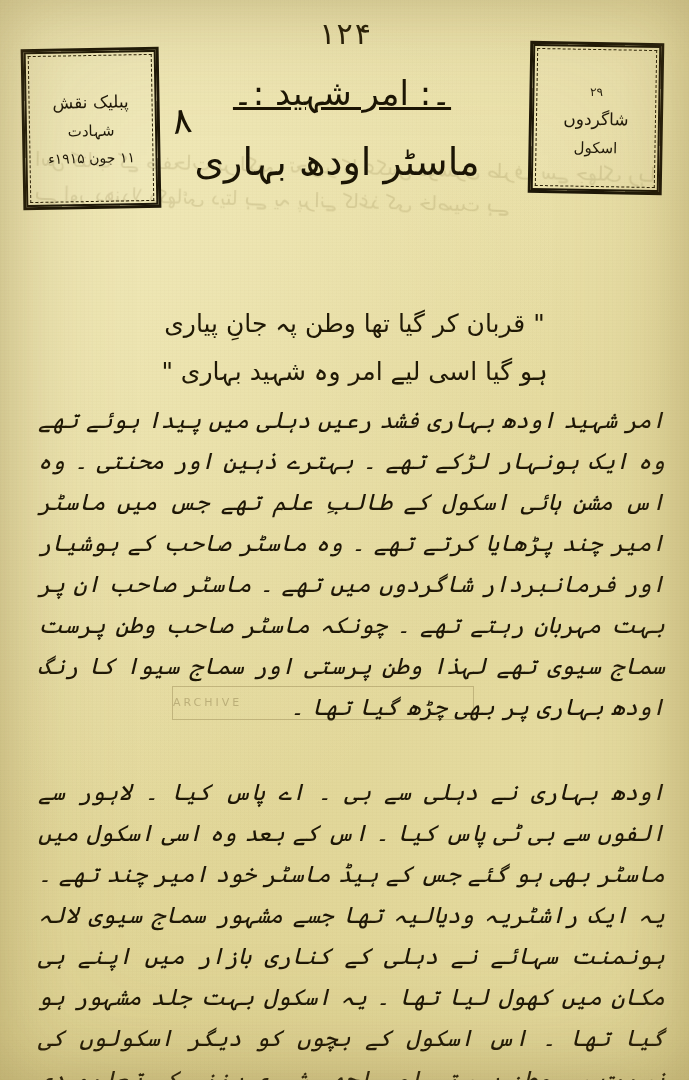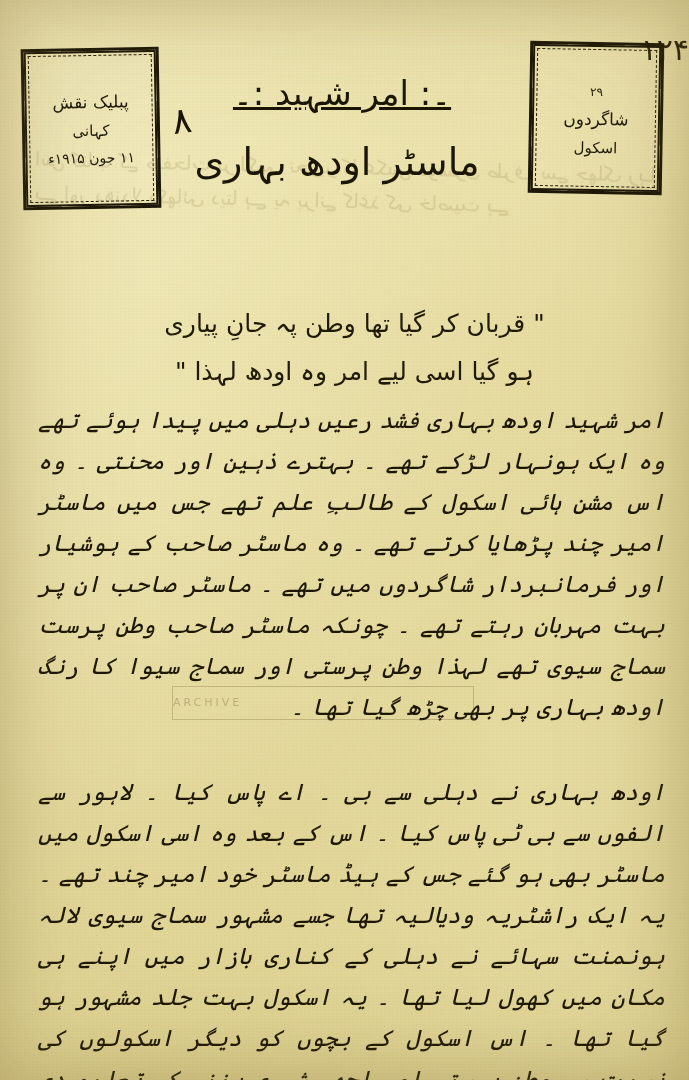--- a/index.html
+++ b/index.html
@@ -59,27 +59,27 @@
   }
 
   
   .header {
     position: absolute;
     left: 0; right: 0; top: 0;
     height: 235px;
   }
   .page-number {
     position: absolute;
-    top: 32px;
+    top: 16px;
     left: 0; right: 0;
-    text-align: right;
+    text-align: center;
     font-size: 30px;
     color: #241c08;
     direction: rtl;
-    font-family: Liberation Sans, sans-serif;
+    font-family: Liberation Mono, monospace;
     letter-spacing: 1px;
   }
   .stamp {
     position: absolute;
     border: 3px solid #1d1708;
     box-shadow: 0 0 0 2px #1d1708 inset;
     background: rgba(255,255,255,.05);
   }
   .stamp .inner {
     border: 1px dashed #2a2109;
@@ -211,21 +211,21 @@
 
   <div class="bleed">اس کتاب کے صفحات پر لکھی تحریر کا عکس دوسری طرف سے جھلک رہا ہے اور دھندلا دکھائی دیتا ہے یہ پرانے کاغذ کی خاصیت ہے</div>
 
   <div class="header">
 
     <div class="page-number">۱۲۴</div>
 
     <div class="stamp stamp-left">
       <div class="inner">
         <div class="l1">پبلیک نقش</div>
-        <div class="l2">کہانی</div>
+        <div class="l2">شہادت</div>
         <div class="l3">۱۱ جون ۱۹۱۵ء</div>
       </div>
     </div>
 
     <div class="stamp stamp-right">
       <div class="inner">
         <div class="l0">۲۹</div>
         <div class="l1">شاگردوں</div>
         <div class="l2">اسکول</div>
       </div>
@@ -234,21 +234,21 @@
     <div class="item-number">۸</div>
 
     <div class="title-block">
       <div class="title-main">۔:  امر شہید  :۔</div>
       <div class="title-sub">ماسٹر اودھ بہاری</div>
     </div>
   </div>
 
   <div class="verse">
     <div>" قربان کر گیا تھا وطن پہ جانِ پیاری</div>
-    <div>ہو گیا اسی لیے امر وہ اودھ لہذا "</div>
+    <div>ہو گیا اسی لیے امر وہ شہید بہاری "</div>
   </div>
 
   <div class="body">
     <p class="para p1">امر شہید اودھ بہاری فشد رعیں دہلی میں پیدا ہوئے تھے وہ ایک ہونہار لڑکے تھے ۔ بہترے ذہین اور محنتی ۔ وہ اس مشن ہائی اسکول کے طالبِ علم تھے جس میں ماسٹر امیر چند پڑھایا کرتے تھے ۔ وہ ماسٹر صاحب کے ہوشیار اور فرمانبردار شاگردوں میں تھے ۔ ماسٹر صاحب ان پر بہت مہربان رہتے تھے ۔ چونکہ ماسٹر صاحب وطن پرست سماج سیوی تھے لہذا وطن پرستی اور سماج سیوا کا رنگ اودھ بہاری پر بھی چڑھ گیا تھا ۔</p>
     <p class="para">اودھ بہاری نے دہلی سے بی ۔ اے پاس کیا ۔ لاہور سے الفوں سے بی ٹی پاس کیا ۔ اس کے بعد وہ اسی اسکول میں ماسٹر بھی ہو گئے جس کے ہیڈ ماسٹر خود امیر چند تھے ۔ یہ ایک راشٹریہ ودیالیہ تھا جسے مشہور سماج سیوی لالہ ہونمنت سہائے نے دہلی کے کناری بازار میں اپنے ہی مکان میں کھول لیا تھا ۔ یہ اسکول بہت جلد مشہور ہو گیا تھا ۔ اس اسکول کے بچوں کو دیگر اسکولوں کی نسبت سے وطن پرستی اور اچھے شہری بننے کی تعلیم دی جاتی تھی ۔ دھیرے دھیرے یہ اسکول پنجاب کے انقلابیوں کا مرکز بن گیا تھا ۔</p>
   </div>
 
   <div class="rect-watermark">
     <div class="wm-text">ARCHIVE</div>
   </div>

